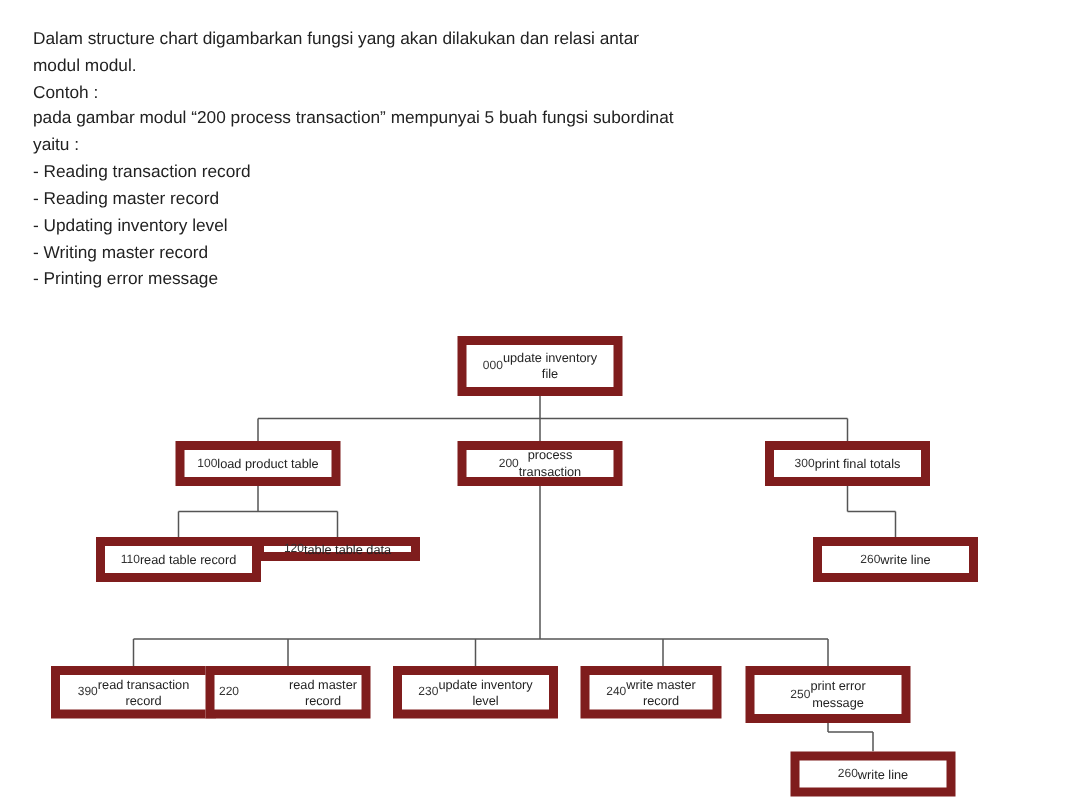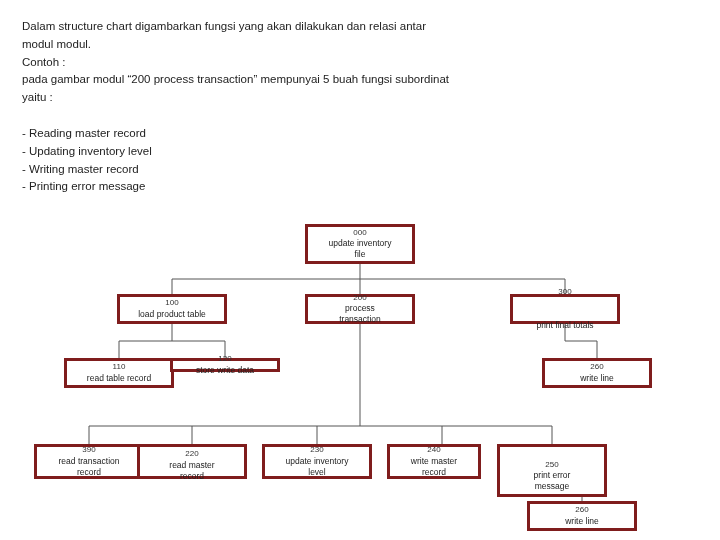--- a/index.html
+++ b/index.html
@@ -24,27 +24,27 @@
       margin-bottom: 10px;
     }
     .chart-area {
       position: relative;
       width: 676px;
       height: 360px;
       margin: 0 auto;
     }
     .node {
       position: absolute;
-      border: 3px solid #7f1d1d;
+      border: 6px solid #7f1d1d;
       background: #fff;
       text-align: center;
       font-size: 8.5px;
       line-height: 1.3;
       display: flex;
-      flex-direction: column;
+      flex-direction: row;
       align-items: center;
       justify-content: center;
       padding: 2px 3px;
     }
     .node .node-num {
       font-size: 8px;
       color: #333;
     }
     svg.lines {
       position: absolute;
@@ -56,21 +56,21 @@
 </head>
 <body>
 
 <div class="page">
   <div class="description">
     <span>Dalam structure chart digambarkan fungsi yang akan dilakukan dan relasi antar</span><br>
     <span>modul modul.</span><br>
     <span>Contoh :</span><br>
     <span>pada gambar modul “200 process transaction” mempunyai 5 buah fungsi subordinat</span><br>
     <span>yaitu :</span><br>
-    <br>
+    <span>- Reading transaction record</span><br>
     <span>- Reading master record</span><br>
     <span>- Updating inventory level</span><br>
     <span>- Writing master record</span><br>
     <span>- Printing error message</span>
   </div>
 
   <div class="chart-area">
     <svg class="lines">
 
       <line x1="338" y1="58" x2="338" y2="73" stroke="#555" stroke-width="1"></line>
@@ -115,33 +115,33 @@
     <div class="node" style="left:95px; top:88px; width:110px; height:30px;">
       <span class="node-num">100</span>
       <span>load product table</span>
     </div>
 
     <div class="node" style="left:283px; top:88px; width:110px; height:30px;">
       <span class="node-num">200</span>
       <span>process<br>transaction</span>
     </div>
 
-    <div class="node" style="left:488px; top:88px; width:110px; height:30px;gap:22px;">
+    <div class="node" style="left:488px; top:88px; width:110px; height:30px;">
       <span class="node-num">300</span>
       <span>print final totals</span>
     </div>
 
     <div class="node" style="left:42px; top:152px; width:110px; height:30px;">
       <span class="node-num">110</span>
       <span>read table record</span>
     </div>
 
     <div class="node" style="left:148px; top:152px; width:110px; height:14px;">
       <span class="node-num">120</span>
-      <span>store write data</span>
+      <span>table table data</span>
     </div>
 
     <div class="node" style="left:520px; top:152px; width:110px; height:30px;">
       <span class="node-num">260</span>
       <span>write line</span>
     </div>
 
     <div class="node" style="left:12px; top:238px; width:110px; height:35px;">
       <span class="node-num">390</span>
       <span>read transaction<br>record</span>
@@ -155,21 +155,21 @@
     <div class="node" style="left:240px; top:238px; width:110px; height:35px;">
       <span class="node-num">230</span>
       <span>update inventory<br>level</span>
     </div>
 
     <div class="node" style="left:365px; top:238px; width:94px; height:35px;">
       <span class="node-num">240</span>
       <span>write master<br>record</span>
     </div>
 
-    <div class="node" style="left:475px; top:238px; width:110px; height:53px;justify-content:flex-end;">
+    <div class="node" style="left:475px; top:238px; width:110px; height:38px;">
       <span class="node-num">250</span>
       <span>print error<br>message</span>
     </div>
 
     <div class="node" style="left:505px; top:295px; width:110px; height:30px;">
       <span class="node-num">260</span>
       <span>write line</span>
     </div>
 
   </div>

